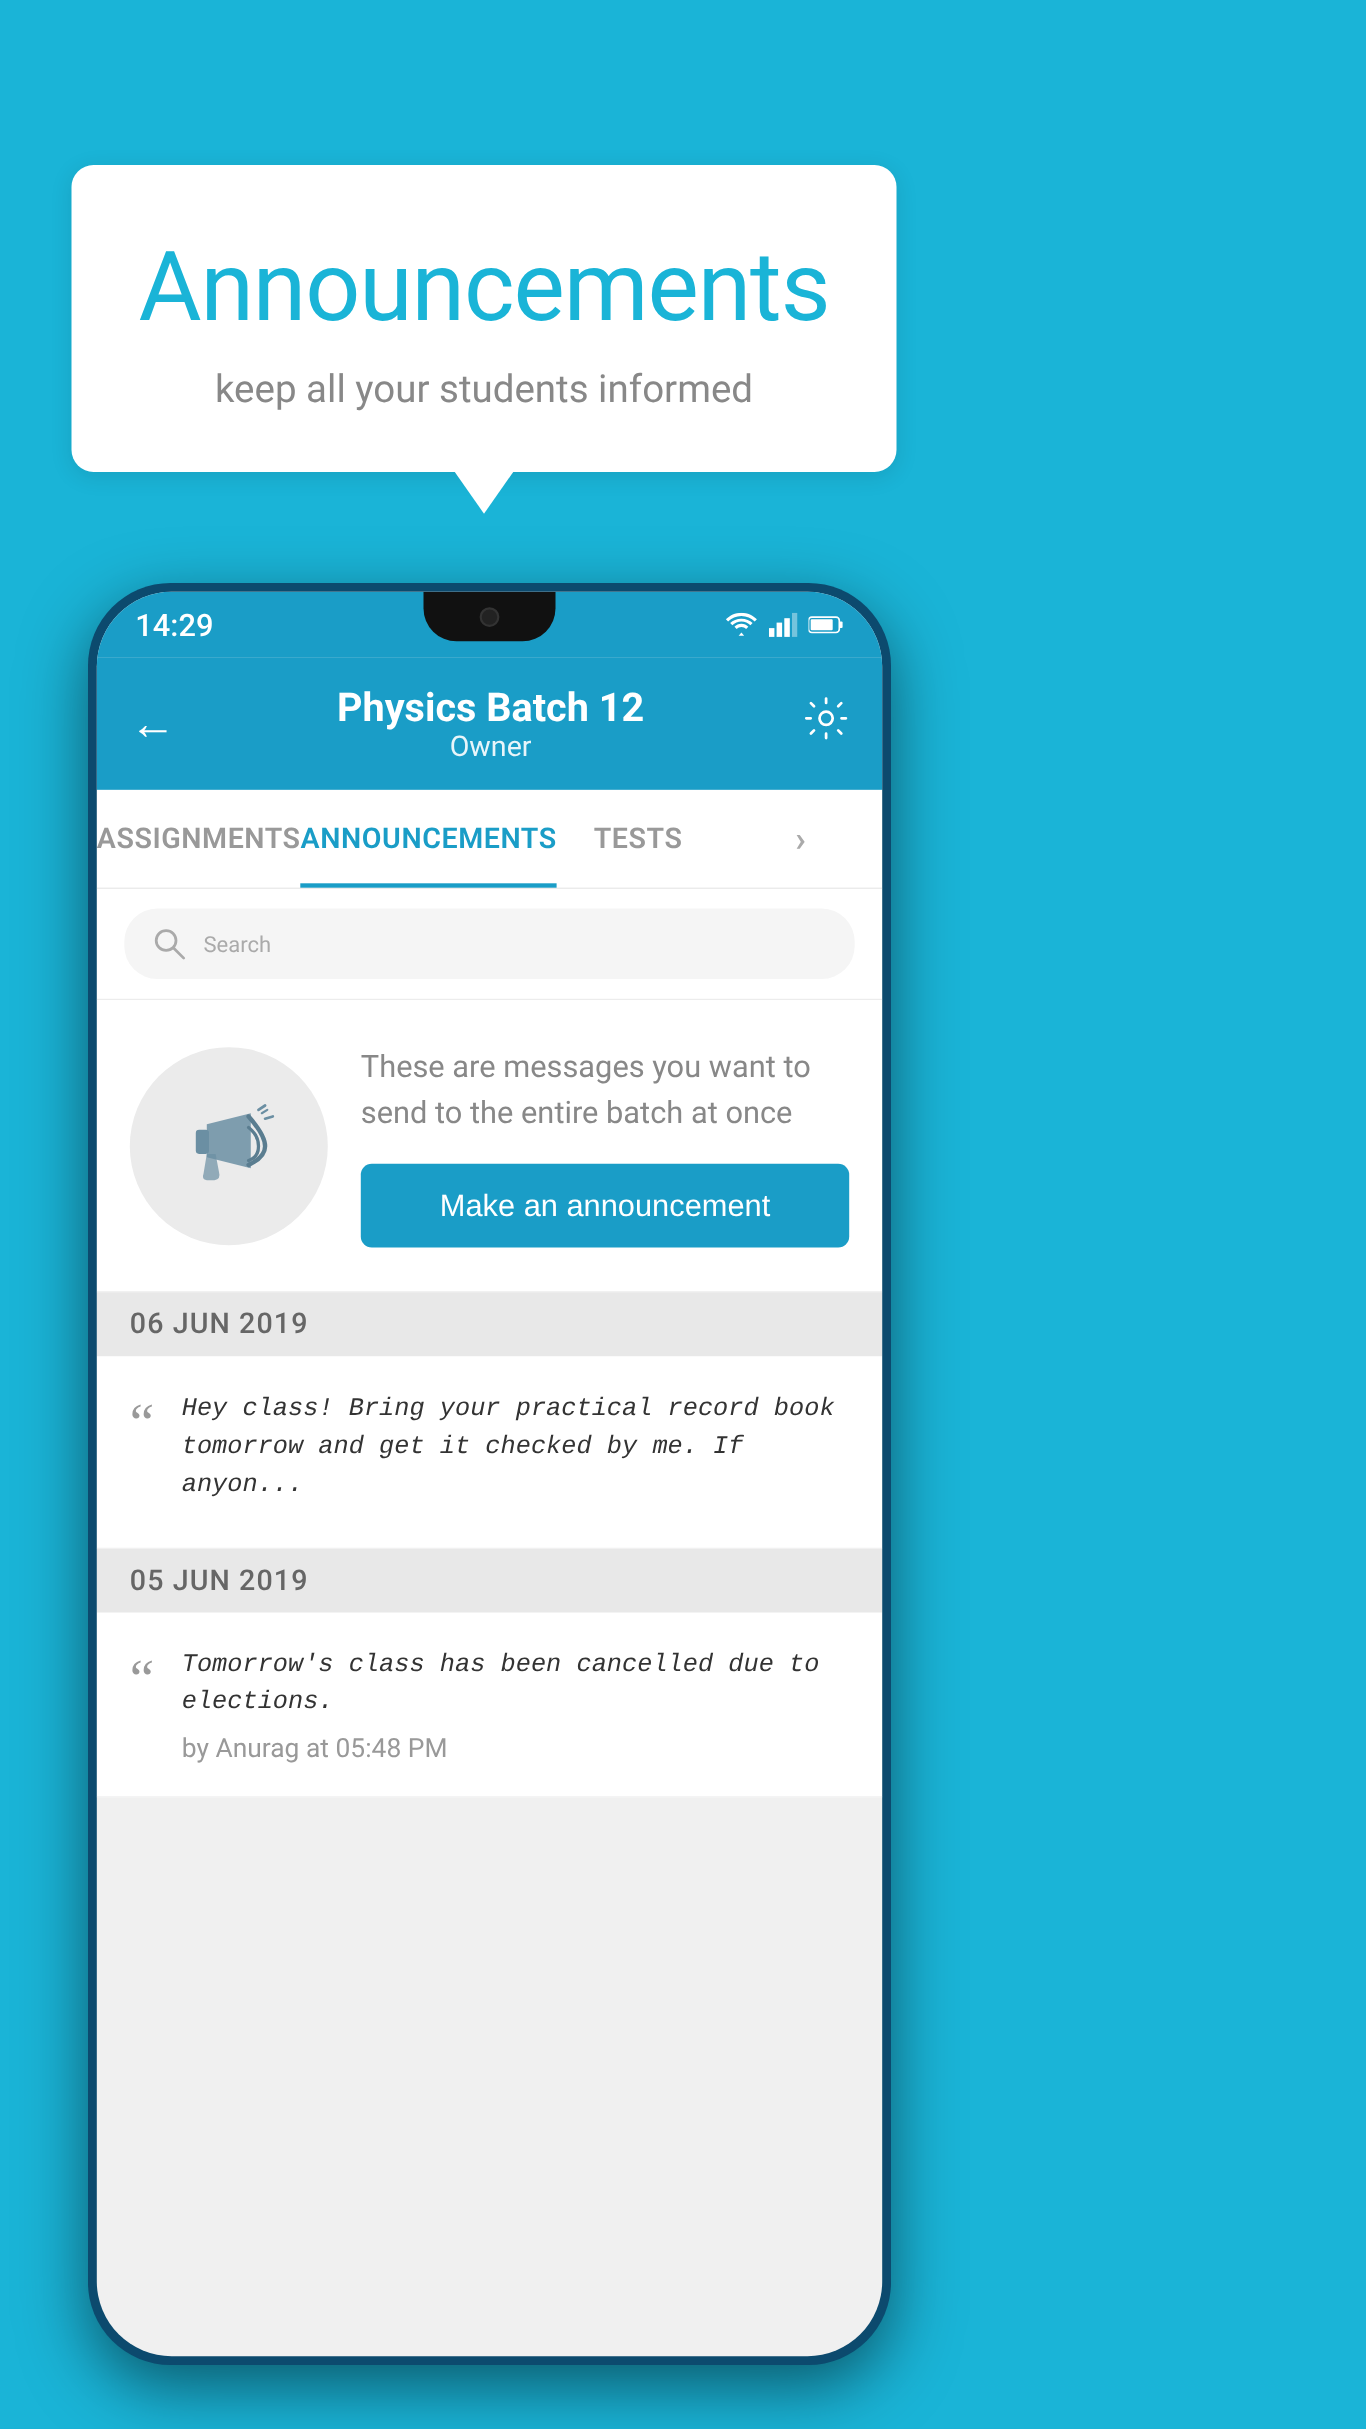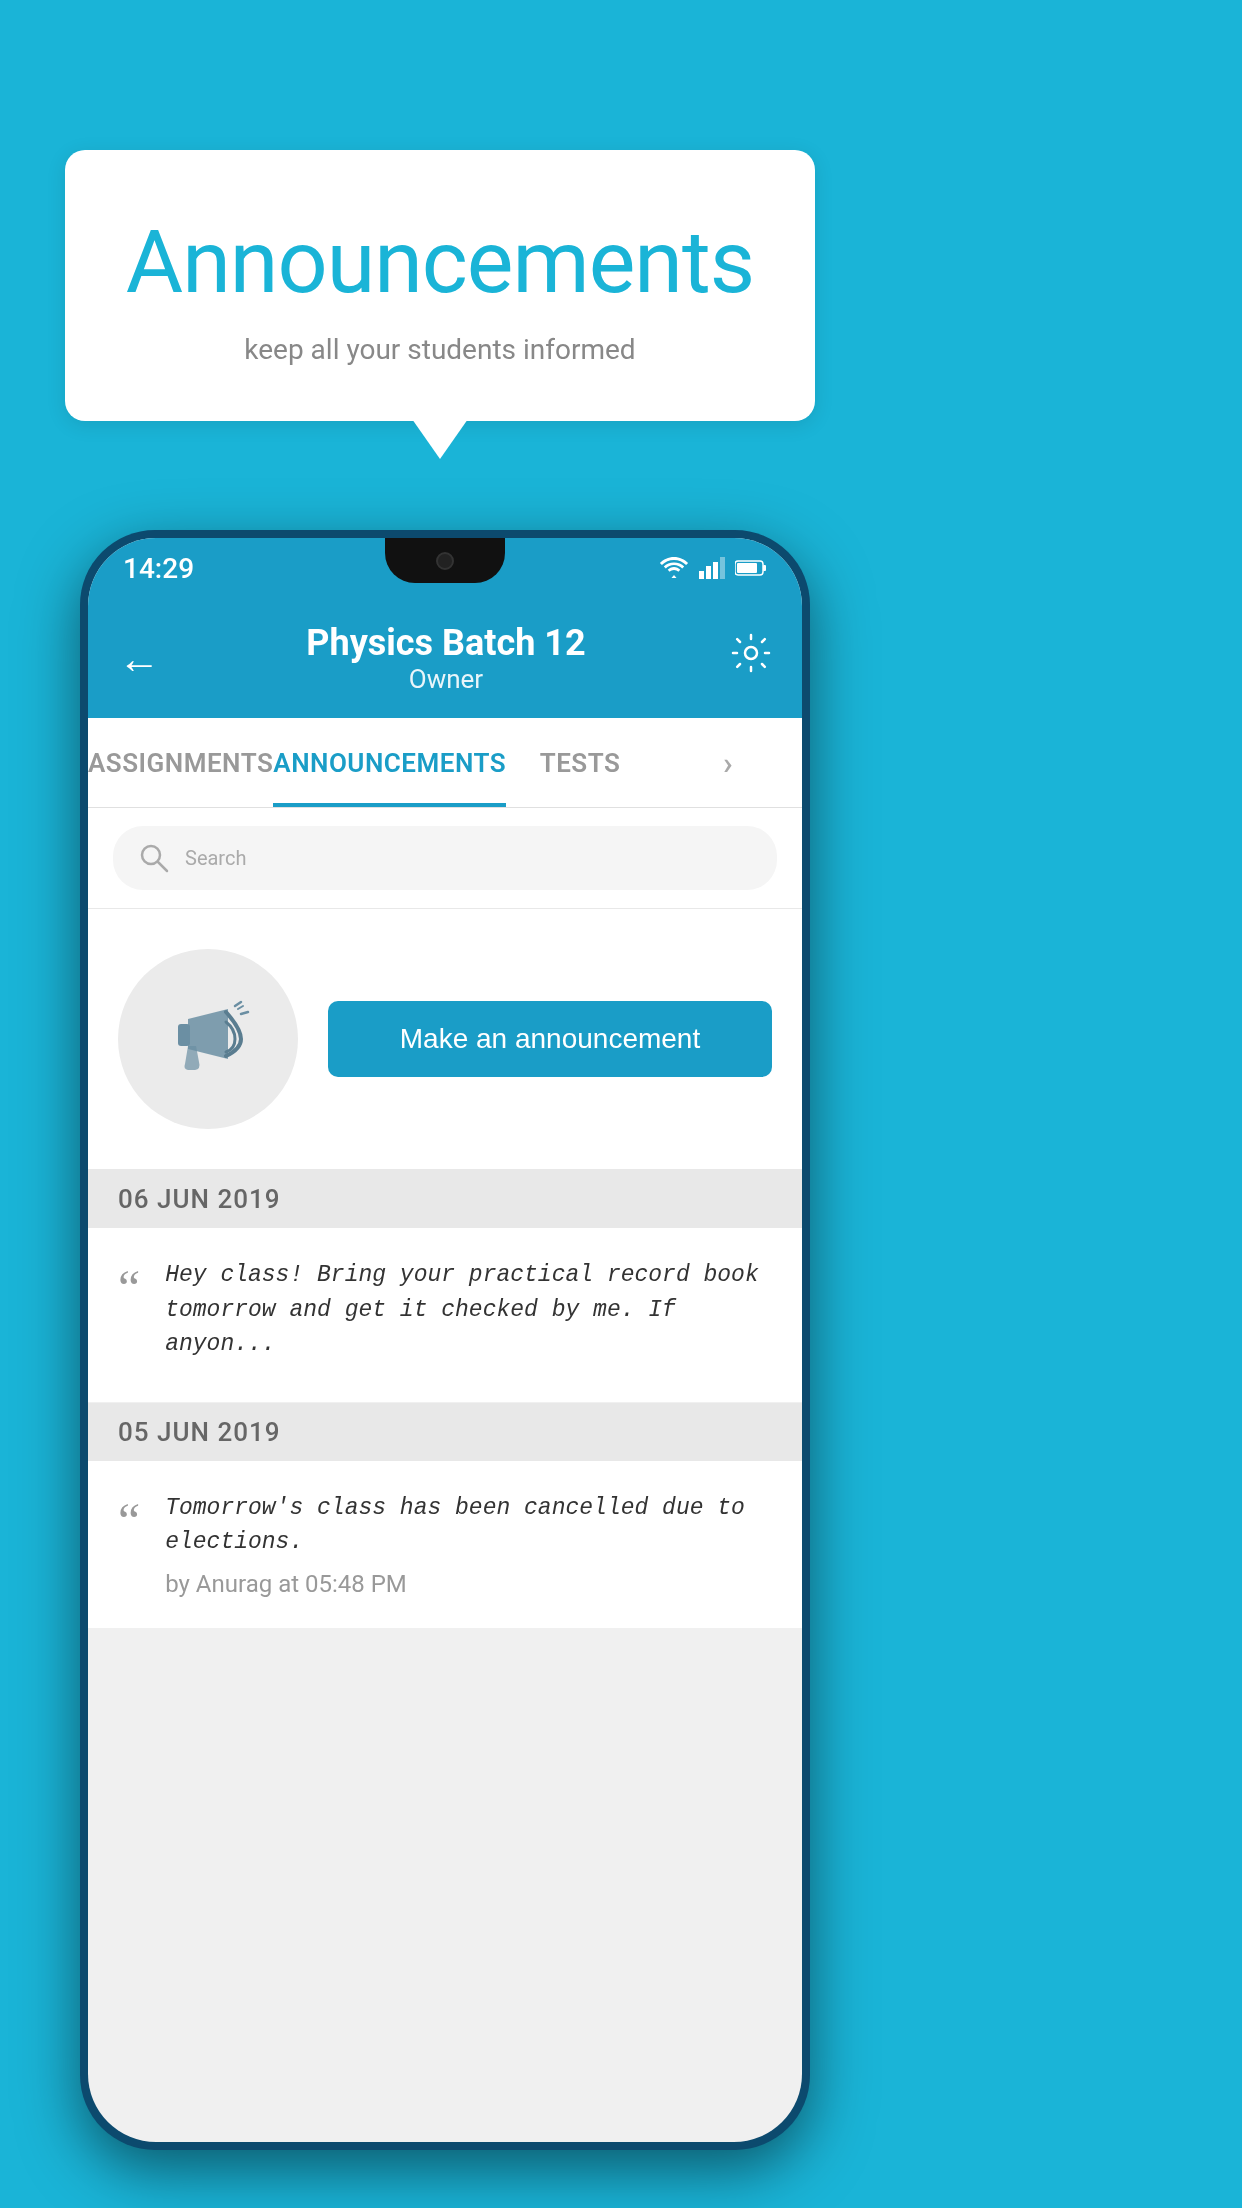--- a/index.html
+++ b/index.html
@@ -46,21 +46,21 @@
       color: #1ab4d7;
       font-size: 88px;
       font-weight: 400;
       text-align: center;
       margin-bottom: 20px;
       letter-spacing: -1px;
     }
 
     .speech-bubble-subtitle {
       color: #888;
-      font-size: 28px;
+      font-size: 35px;
       text-align: center;
       font-weight: 400;
     }
 
     
     .phone-frame {
       position: absolute;
       top: 530px;
       left: 80px;
       width: 730px;
@@ -400,20 +400,21 @@
           <path d="M25 52 L22 70 Q20 75 25 76 L32 76 Q38 75 36 68 L33 52 Z" fill="#6b8fa3" opacity="0.7"></path>
           <path d="M63 18 Q78 35 78 45 Q78 55 63 62" stroke="#5a7d90" stroke-width="4" fill="none" stroke-linecap="round"></path>
           <path d="M63 28 Q72 35 72 45 Q72 55 63 58" stroke="#5a7d90" stroke-width="3" fill="none" stroke-linecap="round"></path>
 
           <line x1="72" y1="12" x2="78" y2="8" stroke="#6b8fa3" stroke-width="2.5" stroke-linecap="round"></line>
           <line x1="78" y1="20" x2="85" y2="18" stroke="#6b8fa3" stroke-width="2.5" stroke-linecap="round"></line>
           <line x1="75" y1="15" x2="80" y2="12" stroke="#6b8fa3" stroke-width="2" stroke-linecap="round"></line>
         </svg>
       </div>
       <div class="cta-right">
+        <div class="cta-description">These are messages you want to send to the entire batch at once</div>
         <button class="make-announcement-btn">Make an announcement</button>
       </div>
     </div>
 
     <div class="date-separator">
       <span>06  JUN  2019</span>
     </div>
 
     <div class="announcement-item">
       <div class="quote-icon">“</div>

